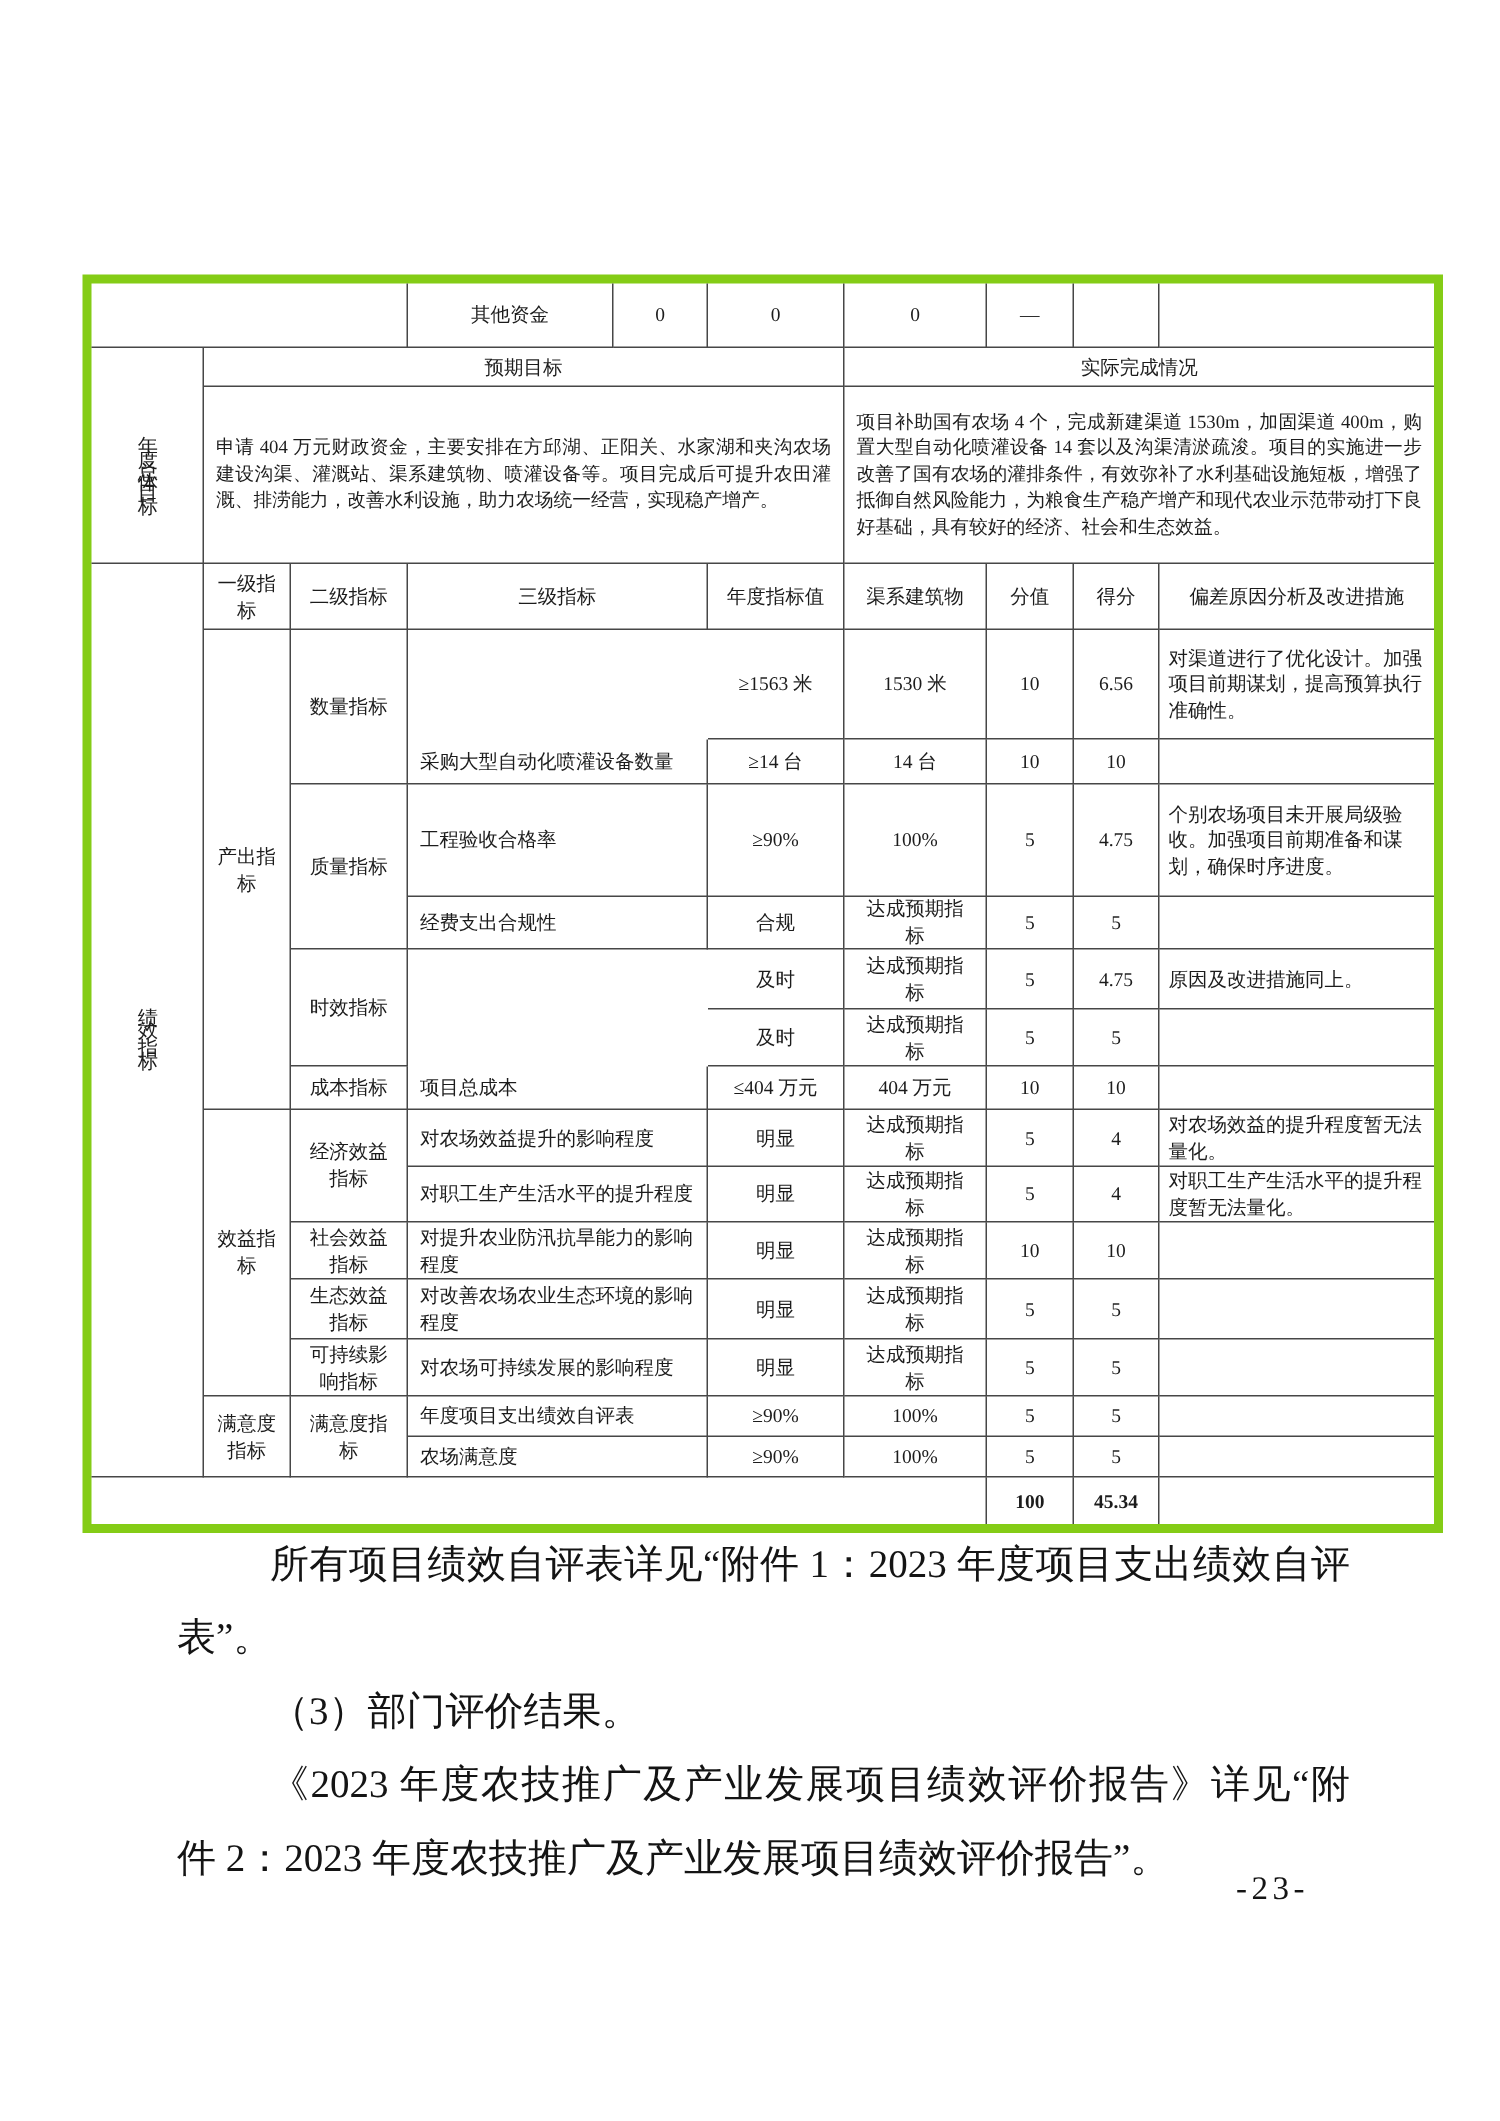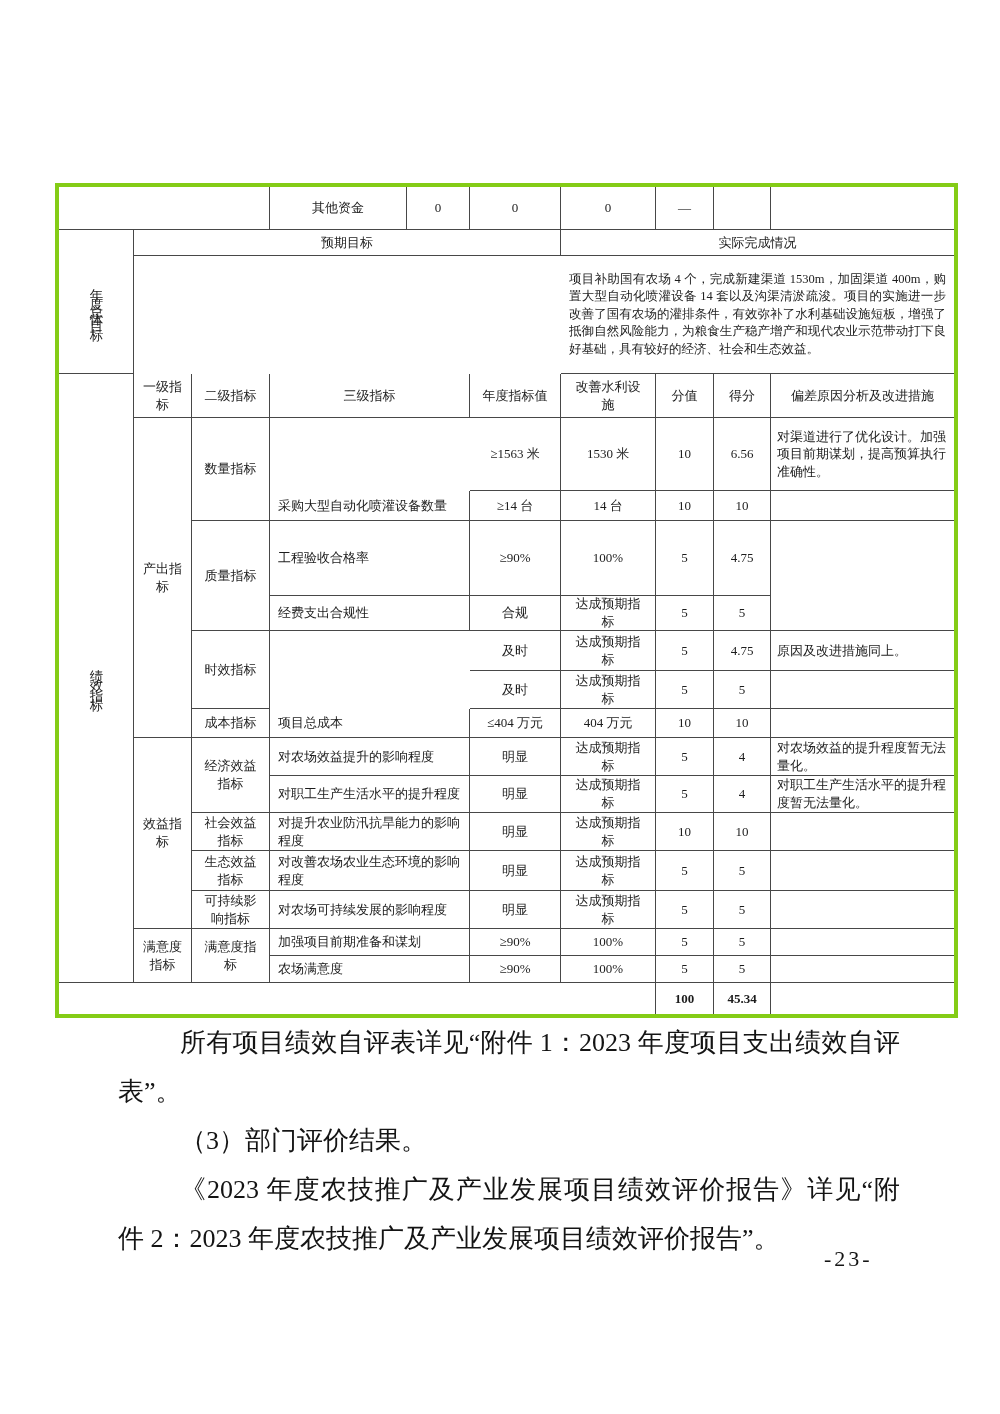--- a/index.html
+++ b/index.html
@@ -6,21 +6,21 @@
   .page{
     position:relative; width:1000px; height:1414px; background:#fff;
     font-family:"Liberation Serif","DejaVu Serif",serif; color:#1c1c1c;
     margin:0 auto; overflow:hidden;
   }
   .tbl{
     position:absolute; left:55px; top:183px;
     display:grid;
     grid-template-columns:75px 58px 78px 137px 63px 91px 95px 58px 57px 183px;
     grid-template-rows:43px 26px 118px 44px 73px 30px 75px 35px 40px 38px 29px 38px 37px 38px 40px 38px 27px 27px 31px;
-    border:4px solid #84cc16;
+    border:6px solid #84cc16;
     width:895px;
   }
   .c{
     border-right:1px solid #474747; border-bottom:1px solid #474747;
     display:flex; align-items:center; justify-content:center;
     text-align:center; font-size:13px; line-height:1.35; padding:2px 4px;
     box-sizing:border-box; overflow:hidden;
   }
   .c.noR{border-right:none;} .c.noB{border-bottom:none;}
   .c.left{justify-content:flex-start; text-align:left;}
@@ -53,29 +53,30 @@
     <div class="c" style="grid-column:5/6;grid-row:1">0</div>
     <div class="c" style="grid-column:6/7;grid-row:1">0</div>
     <div class="c" style="grid-column:7/8;grid-row:1">0</div>
     <div class="c" style="grid-column:8/9;grid-row:1">—</div>
     <div class="c" style="grid-column:9/10;grid-row:1"></div>
     <div class="c noR" style="grid-column:10/11;grid-row:1"></div>
 
     <div class="c vert" style="grid-column:1/2;grid-row:2/4">年度总体目标</div>
     <div class="c noR" style="grid-column:7/11;grid-row:2">实际完成情况</div>
     <div class="c" style="grid-column:2/7;grid-row:2">预期目标</div>
+    <div class="c goal left" style="grid-column:2/7;grid-row:3">申请 404 万元财政资金，主要安排在方邱湖、正阳关、水家湖和夹沟农场建设沟渠、灌溉站、渠系建筑物、喷灌设备等。项目完成后可提升农田灌溉、排涝能力，改善水利设施，助力农场统一经营，实现稳产增产。</div>
     <div class="c goal left noR" style="grid-column:7/11;grid-row:3">项目补助国有农场 4 个，完成新建渠道 1530m，加固渠道 400m，购置大型自动化喷灌设备 14 套以及沟渠清淤疏浚。项目的实施进一步改善了国有农场的灌排条件，有效弥补了水利基础设施短板，增强了抵御自然风险能力，为粮食生产稳产增产和现代农业示范带动打下良好基础，具有较好的经济、社会和生态效益。</div>
 
     <div class="c vert vert2" style="grid-column:1/2;grid-row:4/19">绩效指标</div>
 
     <div class="c" style="grid-column:2/3;grid-row:4">一级指标</div>
     <div class="c p8" style="grid-column:3/4;grid-row:4">二级指标</div>
     <div class="c" style="grid-column:4/6;grid-row:4">三级指标</div>
     <div class="c" style="grid-column:6/7;grid-row:4">年度指标值</div>
-    <div class="c p9" style="grid-column:7/8;grid-row:4">改善水利设施</div>
+    <div class="c p9" style="grid-column:7/8;grid-row:4">渠系建筑物</div>
     <div class="c" style="grid-column:8/9;grid-row:4">分值</div>
     <div class="c" style="grid-column:9/10;grid-row:4">得分</div>
     <div class="c noR" style="grid-column:10/11;grid-row:4">偏差原因分析及改进措施</div>
 
     <div class="c" style="grid-column:2/3;grid-row:5/12">产出指标</div>
     <div class="c" style="grid-column:2/3;grid-row:12/17">效益指标</div>
     <div class="c" style="grid-column:2/3;grid-row:17/19">满意度指标</div>
 
     <div class="c p8" style="grid-column:3/4;grid-row:5/7">数量指标</div>
     <div class="c p8" style="grid-column:3/4;grid-row:7/9">质量指标</div>
@@ -98,20 +99,21 @@
     <div class="c p9" style="grid-column:7/8;grid-row:6">14 台</div>
     <div class="c" style="grid-column:8/9;grid-row:6">10</div>
     <div class="c" style="grid-column:9/10;grid-row:6">10</div>
     <div class="c left noR" style="grid-column:10/11;grid-row:6;padding-left:6px;padding-right:6px"></div>
 
     <div class="c left p8" style="grid-column:4/6;grid-row:7">工程验收合格率</div>
     <div class="c" style="grid-column:6/7;grid-row:7">≥90%</div>
     <div class="c p9" style="grid-column:7/8;grid-row:7">100%</div>
     <div class="c" style="grid-column:8/9;grid-row:7">5</div>
     <div class="c" style="grid-column:9/10;grid-row:7">4.75</div>
+    <div class="c left noR" style="grid-column:10/11;grid-row:7;padding-left:6px;padding-right:6px">个别农场项目未开展局级验收。加强项目前期准备和谋划，确保时序进度。</div>
 
     <div class="c left p8" style="grid-column:4/6;grid-row:8">经费支出合规性</div>
     <div class="c" style="grid-column:6/7;grid-row:8">合规</div>
     <div class="c p9" style="grid-column:7/8;grid-row:8">达成预期指标</div>
     <div class="c" style="grid-column:8/9;grid-row:8">5</div>
     <div class="c" style="grid-column:9/10;grid-row:8">5</div>
     <div class="c left noR" style="grid-column:10/11;grid-row:8;padding-left:6px;padding-right:6px"></div>
 
     <div class="c" style="grid-column:6/7;grid-row:9">及时</div>
     <div class="c p9" style="grid-column:7/8;grid-row:9">达成预期指标</div>
@@ -160,21 +162,21 @@
     <div class="c" style="grid-column:9/10;grid-row:15">5</div>
     <div class="c left noR" style="grid-column:10/11;grid-row:15;padding-left:6px;padding-right:6px"></div>
 
     <div class="c left p8" style="grid-column:4/6;grid-row:16">对农场可持续发展的影响程度</div>
     <div class="c" style="grid-column:6/7;grid-row:16">明显</div>
     <div class="c p9" style="grid-column:7/8;grid-row:16">达成预期指标</div>
     <div class="c" style="grid-column:8/9;grid-row:16">5</div>
     <div class="c" style="grid-column:9/10;grid-row:16">5</div>
     <div class="c left noR" style="grid-column:10/11;grid-row:16;padding-left:6px;padding-right:6px"></div>
 
-    <div class="c left p8" style="grid-column:4/6;grid-row:17">加强项目前期准备和谋划</div>
+    <div class="c left p8" style="grid-column:4/6;grid-row:17">年度项目支出绩效自评表</div>
     <div class="c" style="grid-column:6/7;grid-row:17">≥90%</div>
     <div class="c p9" style="grid-column:7/8;grid-row:17">100%</div>
     <div class="c" style="grid-column:8/9;grid-row:17">5</div>
     <div class="c" style="grid-column:9/10;grid-row:17">5</div>
     <div class="c left noR" style="grid-column:10/11;grid-row:17;padding-left:6px;padding-right:6px"></div>
 
     <div class="c left p8" style="grid-column:4/6;grid-row:18">农场满意度</div>
     <div class="c" style="grid-column:6/7;grid-row:18">≥90%</div>
     <div class="c p9" style="grid-column:7/8;grid-row:18">100%</div>
     <div class="c" style="grid-column:8/9;grid-row:18">5</div>

